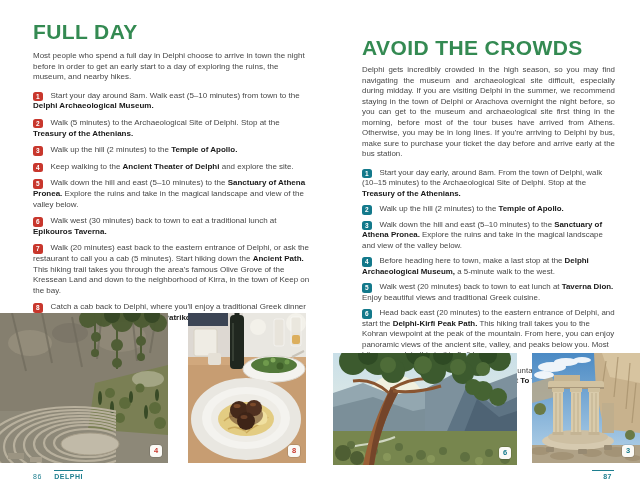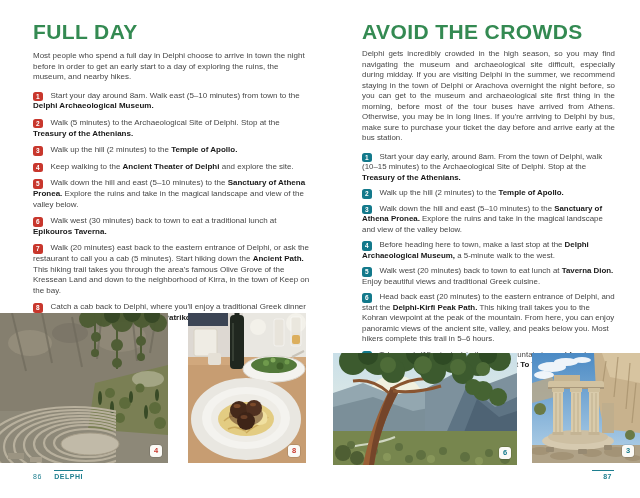--- a/index.html
+++ b/index.html
@@ -7,21 +7,21 @@
     position:relative;width:640px;height:498px;background:#ffffff;overflow:hidden;
     font-family:"Liberation Sans", sans-serif;
   }
   .col{position:absolute;top:20px;}
   .col-left{left:33px;width:277px;}
   .col-right{left:362px;width:253px;}
   .page-title{
     margin:0 0 7px 0;font-size:21px;font-weight:bold;letter-spacing:.4px;
     color:#348a52;
   }
-  .col-right .page-title{margin-bottom:5px;}
+  .col-right .page-title{margin-bottom:5px;margin-top:16px;}
   .intro{margin:0 0 8px 0;color:#474747;}
   .col-left .intro, .col-left .step{font-size:8px;line-height:10.6px;}
   .col-right .intro, .col-right .step{font-size:7.9px;line-height:10.5px;}
   .col-right .intro{text-align:justify;}
   .step{margin:0 0 6px 0;color:#474747;}
   .col-right .step{margin-bottom:5px;}
   .step b{color:#191919;}
   .badge{
     display:inline-block;min-width:9.5px;height:9.5px;border-radius:2.5px;
     color:#ffffff;font-weight:bold;font-size:6.5px;line-height:9.5px;text-align:center;

